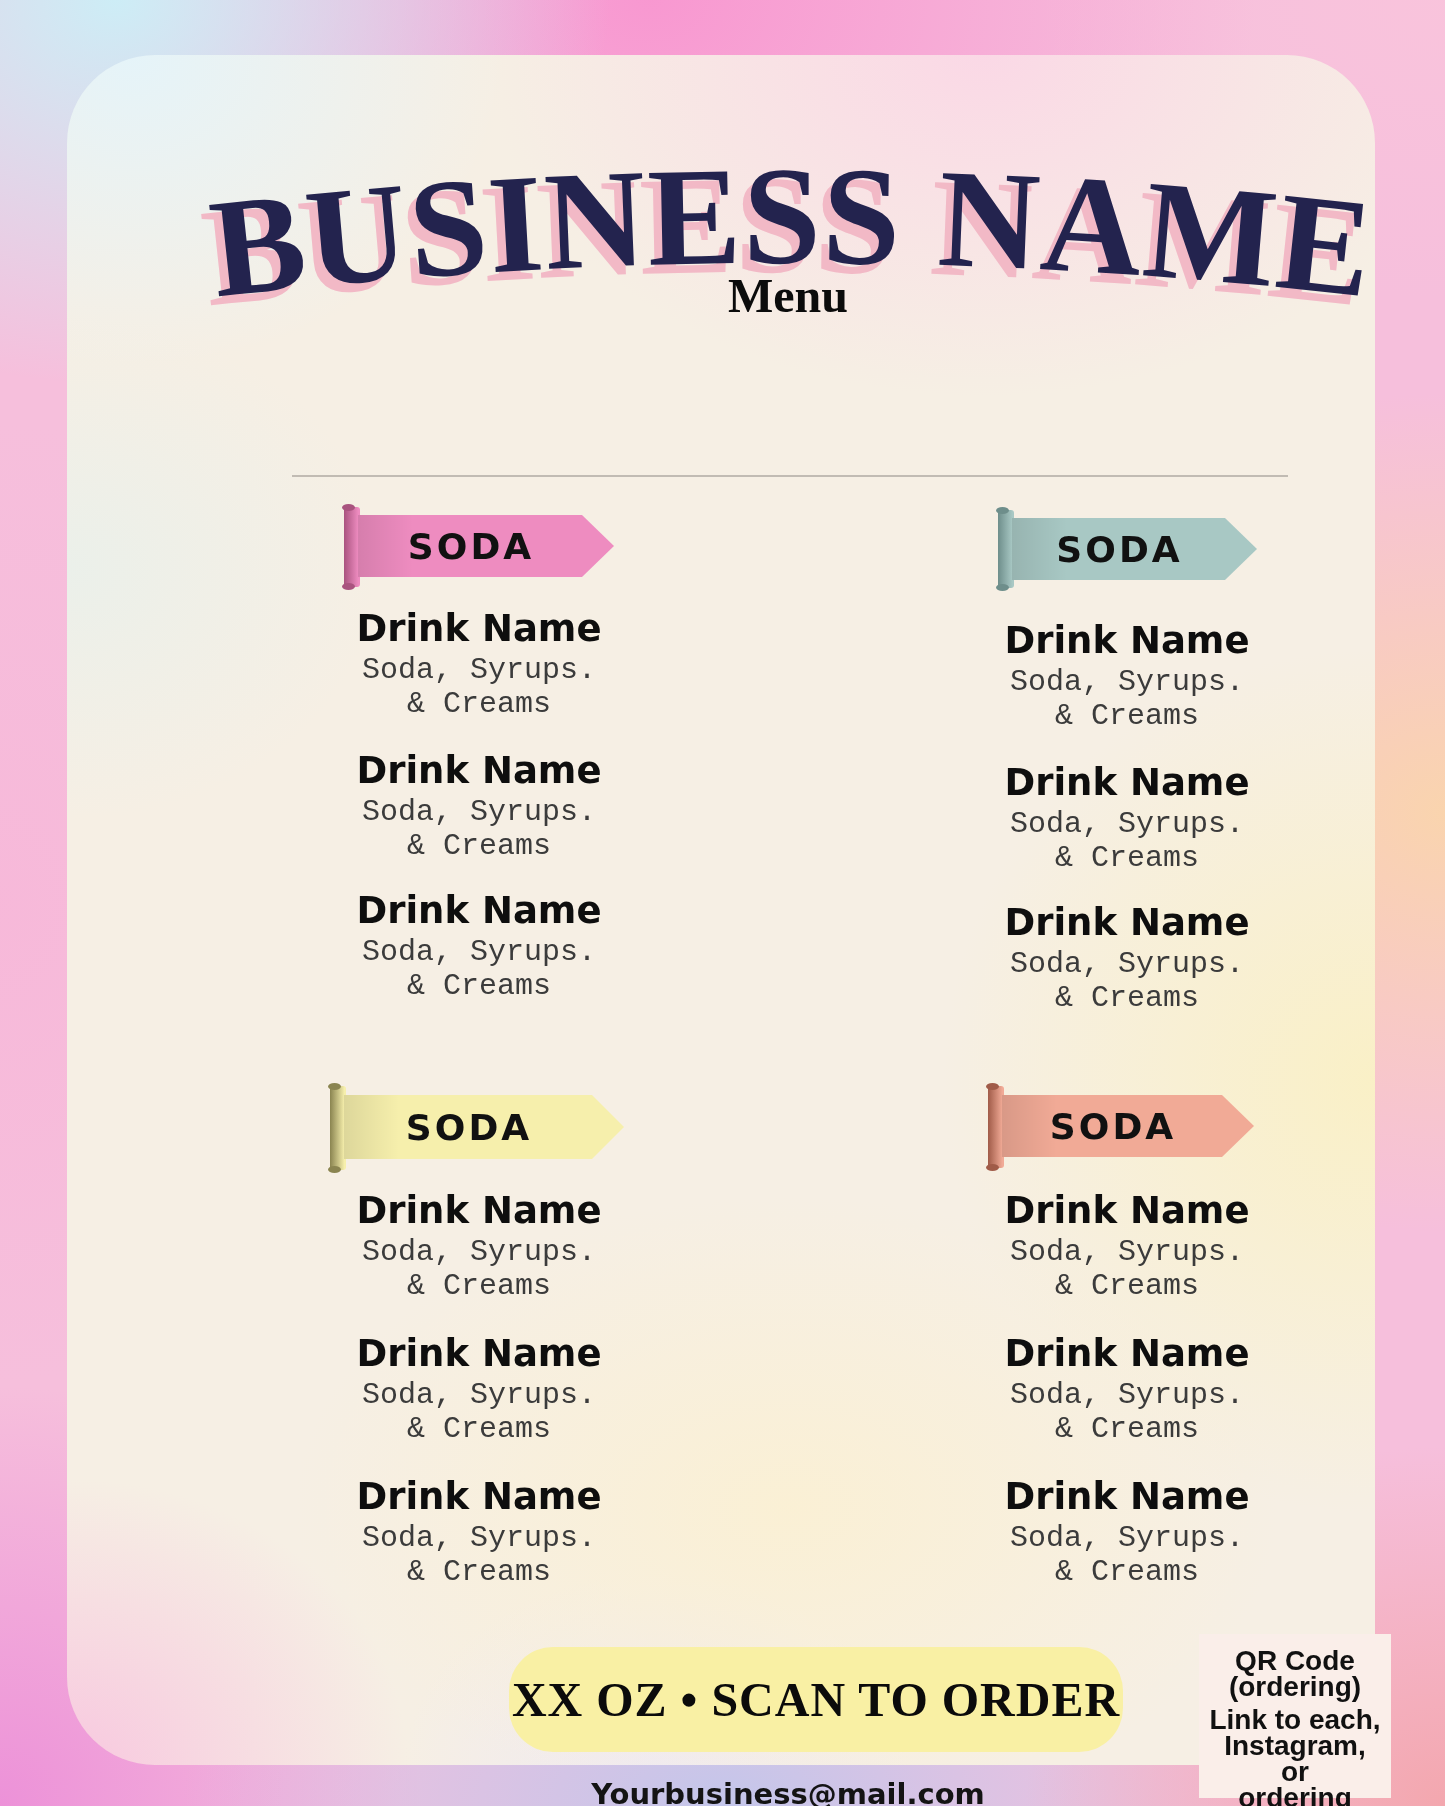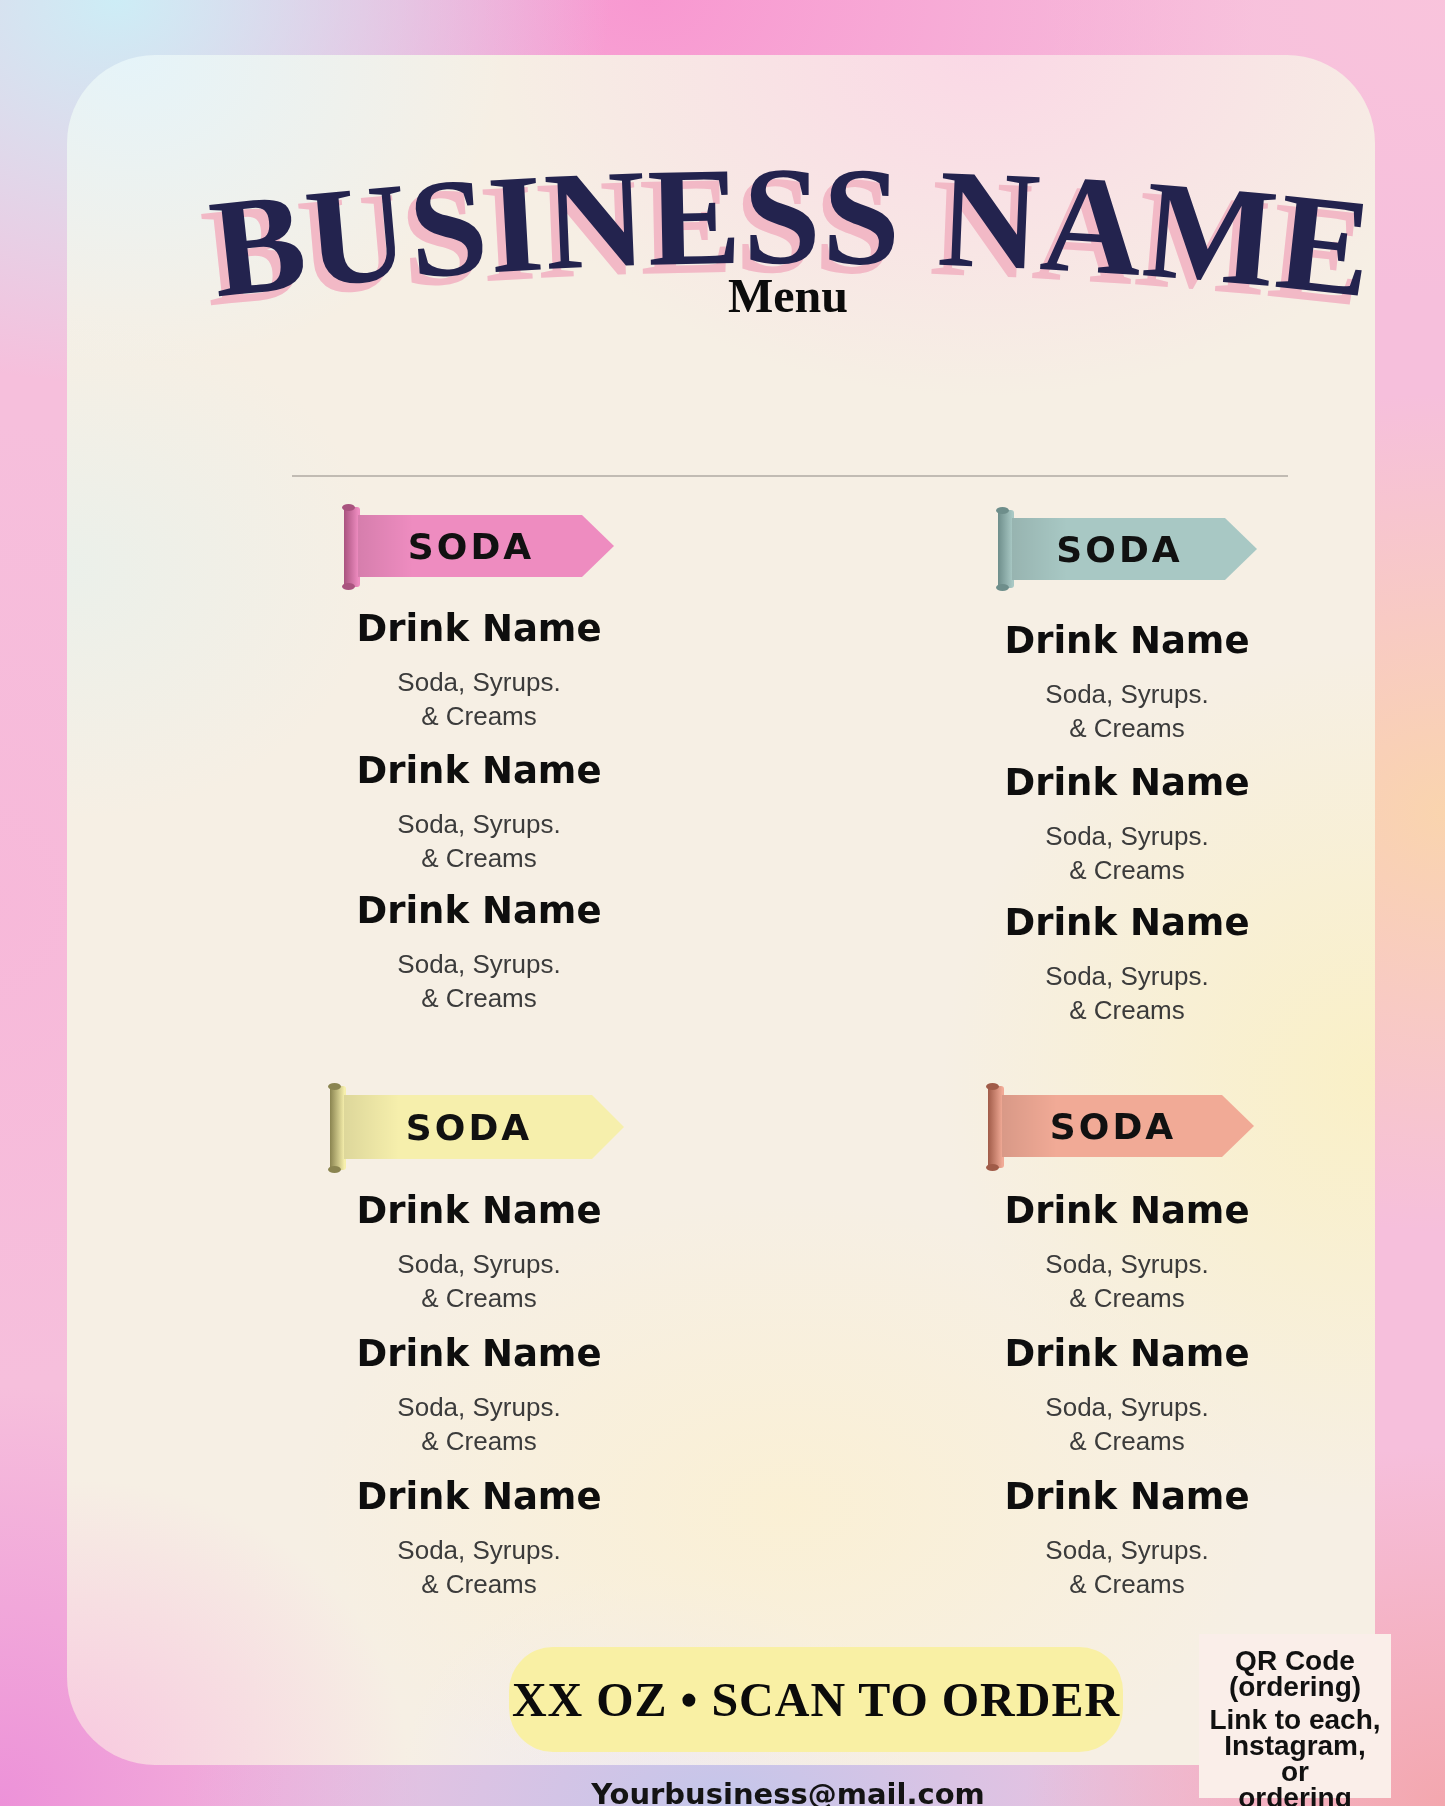--- a/index.html
+++ b/index.html
@@ -49,21 +49,21 @@
     padding-right:30px;box-sizing:border-box;
     font-family:"DejaVu Sans",sans-serif;font-weight:700;font-size:36px;letter-spacing:3px;color:#111;}
   .ribbon.s0{left:277px;top:452px;} .ribbon.s0 .tab{height:80px;} .ribbon.s0 .banner{top:8px;width:256px;height:62px;}
   .ribbon.s1{left:931px;top:455px;} .ribbon.s1 .tab{height:78px;} .ribbon.s1 .banner{top:8px;width:245px;height:62px;}
   .ribbon.s2{left:263px;top:1031px;} .ribbon.s2 .tab{height:84px;} .ribbon.s2 .banner{top:9px;width:280px;height:64px;}
   .ribbon.s3{left:921px;top:1031px;} .ribbon.s3 .tab{height:82px;} .ribbon.s3 .banner{top:9px;width:252px;height:62px;}
 
   .entry{position:absolute;width:354px;text-align:center;}
   .entry.colL{left:235px;} .entry.colR{left:883px;}
   .drink-name{font-family:"DejaVu Sans",sans-serif;font-weight:700;font-size:37px;color:#0e0e0e;line-height:48px;}
-  .drink-desc{margin-top:12px;font-family:Liberation Sans, sans-serif;font-weight:400;font-size:26px;color:#3b3b3b;line-height:34px;}
+  .drink-desc{margin-top:0;font-family:Liberation Mono, monospace;font-weight:400;font-size:30px;color:#3b3b3b;line-height:34px;}
 
   .size-banner{position:absolute;left:442px;top:1592px;width:614px;height:105px;border-radius:44px;
     background:var(--bg,#F9F0A4);display:flex;align-items:center;justify-content:center;
     font-family:"Liberation Serif",serif;font-weight:700;font-size:48px;color:#0b0b0b;letter-spacing:1px;}
   .qr-box{position:absolute;left:1132px;top:1579px;width:192px;height:164px;background:var(--bg,#FAEEE9);
     box-sizing:border-box;padding:14px 8px 0 8px;text-align:center;
     font-family:"Liberation Sans",sans-serif;font-weight:700;font-size:28px;line-height:26px;color:#111;}
   .qr-group2{margin-top:7px;}
   .email{position:absolute;left:67px;top:1722px;width:1308px;text-align:center;
     font-family:"DejaVu Sans",sans-serif;font-weight:700;font-size:29px;color:#141414;}

